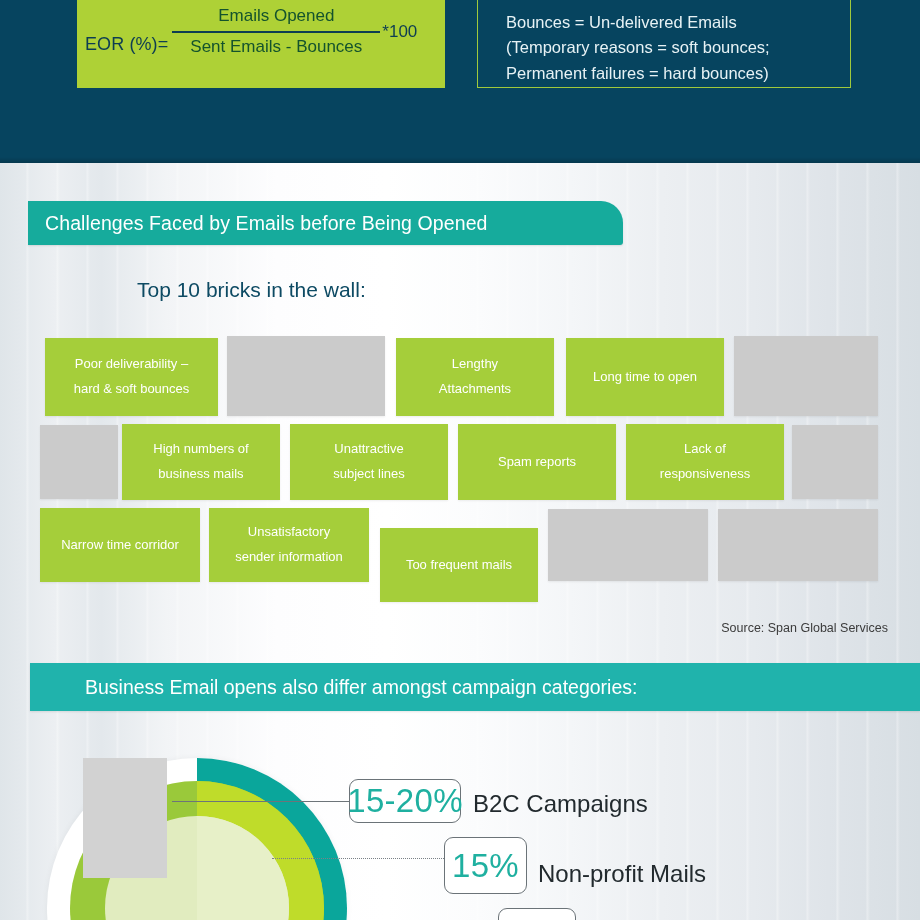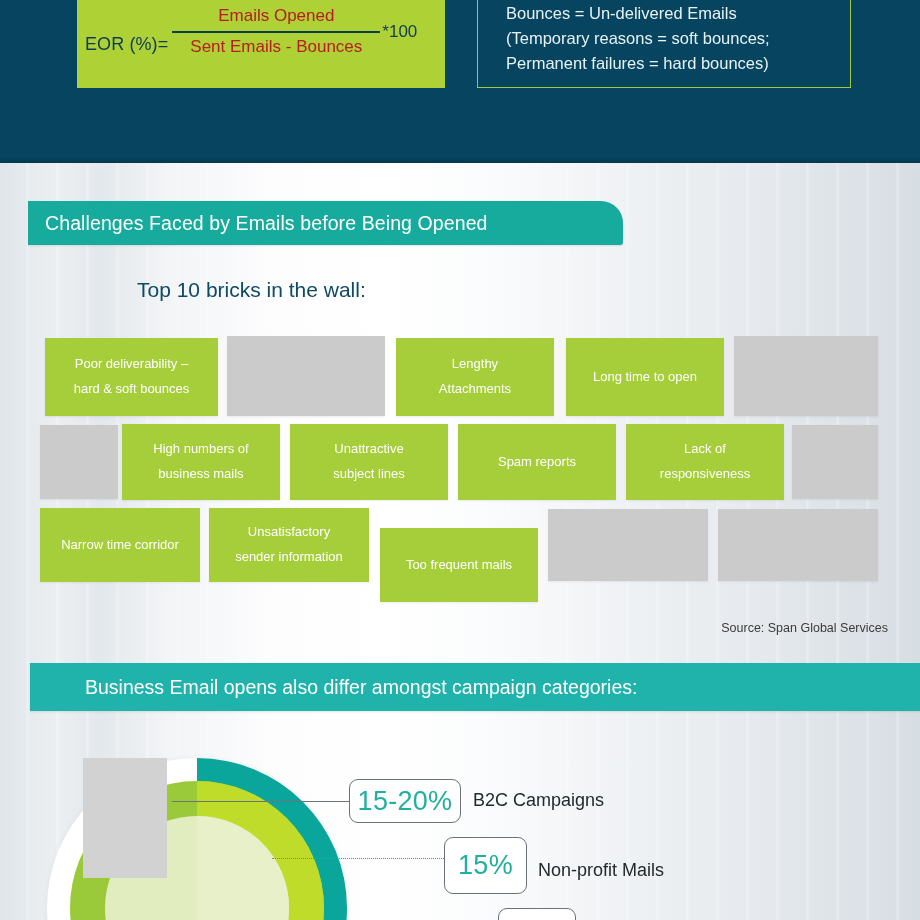--- a/index.html
+++ b/index.html
@@ -63,21 +63,21 @@
   .fraction {
     display: inline-flex;
     flex-direction: column;
     align-items: center;
     justify-content: center;
     position: relative;
     top: -12px;
   }
   .fraction .numer,
   .fraction .denom {
-    color: #b91c1c;
+    color: #14532d;
     font-size: 17px;
     white-space: nowrap;
     line-height: 1.45;
   }
   .fraction .bar {
     width: 208px;
     height: 2px;
     background: #0d3d52;
     margin: 2px 0;
   }
@@ -96,25 +96,25 @@
     left: 477px; top: -42px;
     width: 374px; height: 130px;
     border: 1px solid #9fc93c;
     background: #06445f;
     box-sizing: border-box;
   }
   .bounces-inner {
     position: absolute;
     left: 0; top: 42px;
     width: 372px; height: 86px;
-    padding: 0 0 0 28px;
+    padding: 8px 0 0 28px;
     box-sizing: border-box;
     display: flex;
     flex-direction: column;
-    justify-content: flex-start;
+    justify-content: center;
   }
   .bounces-line {
     color: #e7f2f5;
     font-size: 16.5px;
     line-height: 1.52;
     white-space: nowrap;
   }
 
   
   .body-bg {
@@ -292,28 +292,28 @@
     box-sizing: border-box;
     border: 1.6px solid #6b7378;
     border-radius: 9px;
     background: #ffffff;
     display: flex;
     align-items: center;
     justify-content: center;
   }
   .callout-value {
     color: #1fb0a0;
-    font-size: 27px;
+    font-size: 33px;
     white-space: nowrap;
     letter-spacing: .3px;
   }
   .callout-label {
     position: absolute;
     color: #222a2e;
-    font-size: 18px;
+    font-size: 24px;
     white-space: nowrap;
   }
 </style>
 </head>
 <body>
 
 <div id="page">
 
   <div class="header-band">
 

